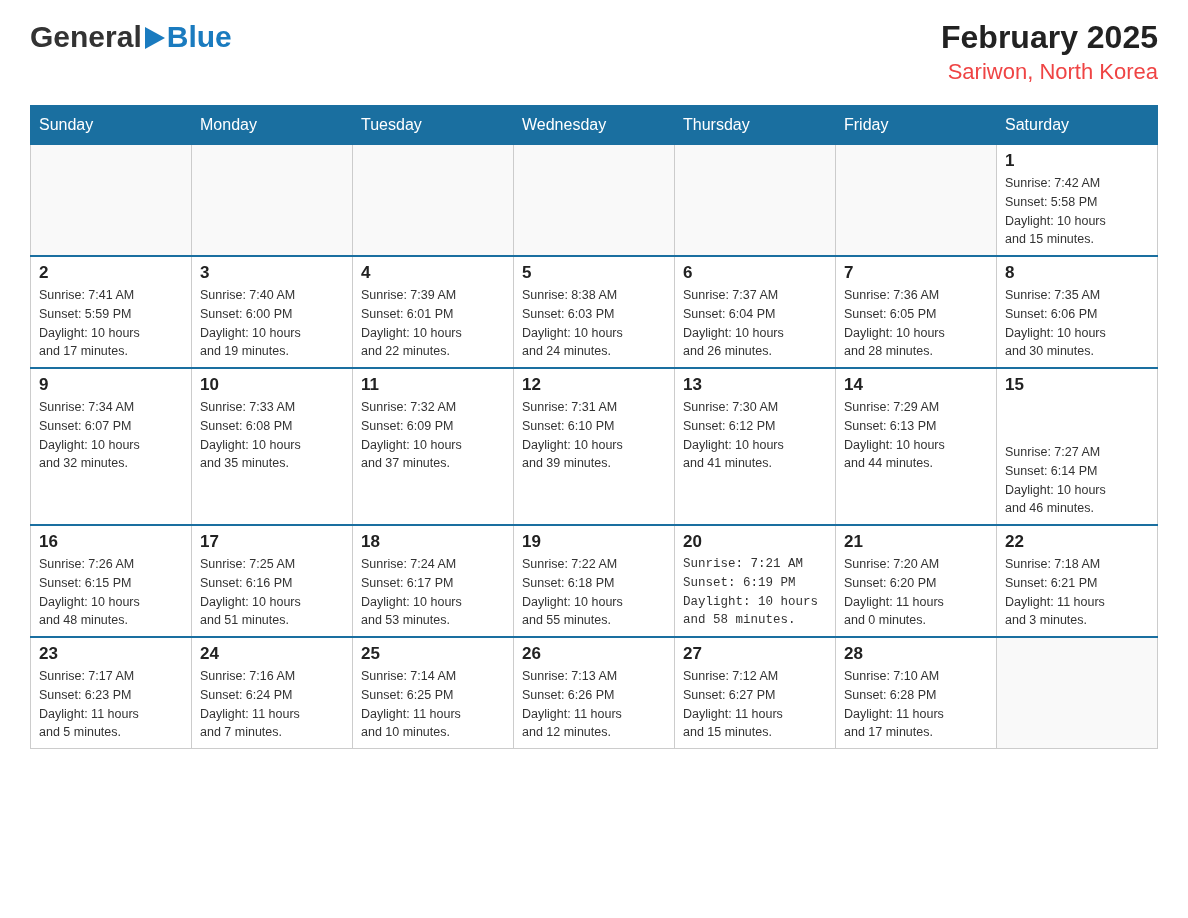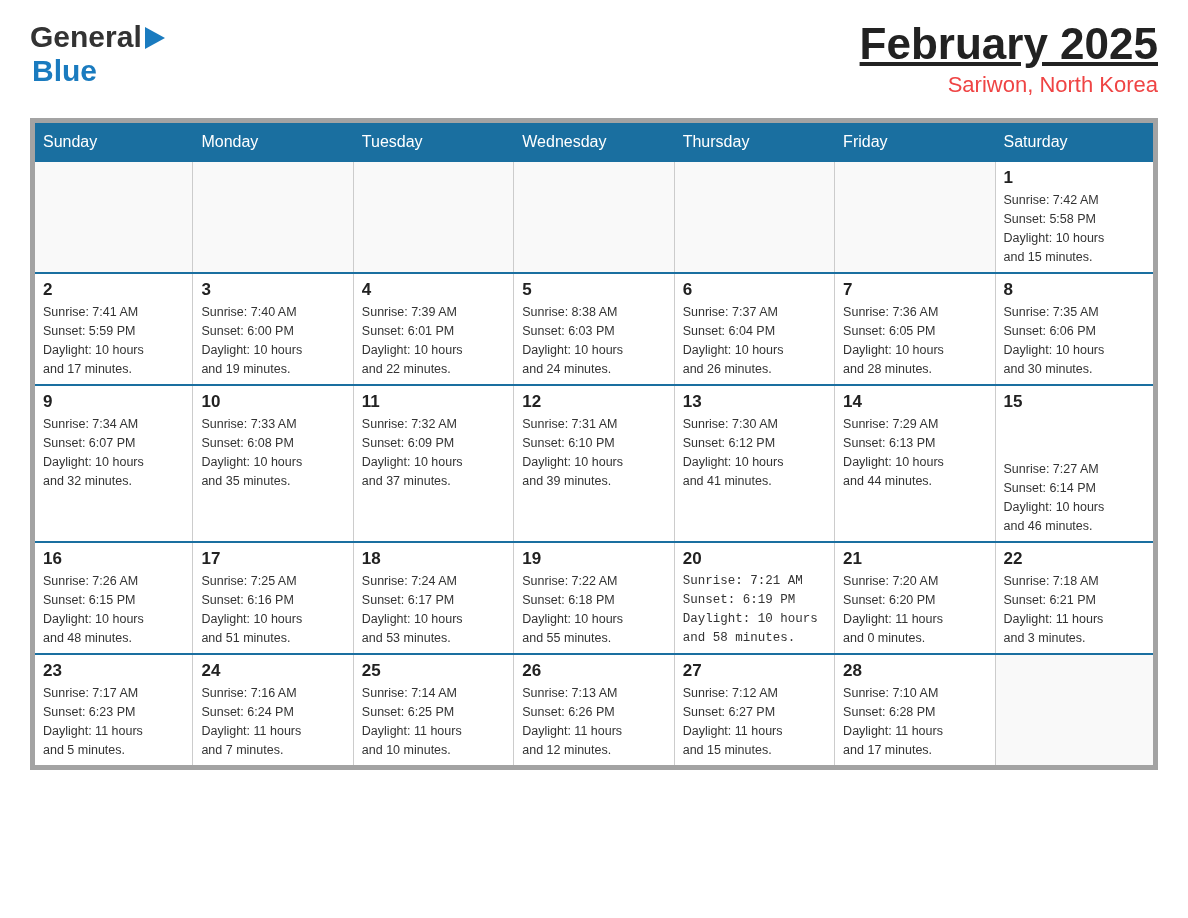--- a/index.html
+++ b/index.html
@@ -12,35 +12,34 @@
     .header {
       display: flex;
       justify-content: space-between;
       align-items: flex-start;
       margin-bottom: 20px;
     }
     .title-area {
       text-align: right;
     }
     .month-title {
-      font-size: 44px;
+      font-size: 32px;
       font-weight: bold;
       color: #222;
       line-height: 1.1;
-      text-decoration: underline;
     }
     .location-title {
       font-size: 22px;
       color: #ef4444;
       margin-top: 4px;
     }
     .calendar {
       width: 100%;
       border-collapse: collapse;
-      border: 5px solid #a3a3a3;
+      border: 1px solid #a3a3a3;
     }
     .calendar th {
       background-color: #1a6fa0;
       color: #fff;
       padding: 10px 8px;
       font-size: 16px;
       font-weight: normal;
       text-align: left;
       border: 1px solid #1a6fa0;
     }
@@ -67,21 +66,21 @@
     .day-info {
       font-size: 12.5px;
       color: #333;
       line-height: 1.5;
     }
     .row-separator td {
       border-top: 2px solid #1a6fa0;
     }
     .logo-wrapper {
       display: flex;
-      flex-direction: column;
+      flex-direction: row;
     }
     .logo-line1 {
       display: flex;
       align-items: center;
     }
     .logo-general {
       font-size: 30px;
       font-weight: bold;
       color: #333;
     }

